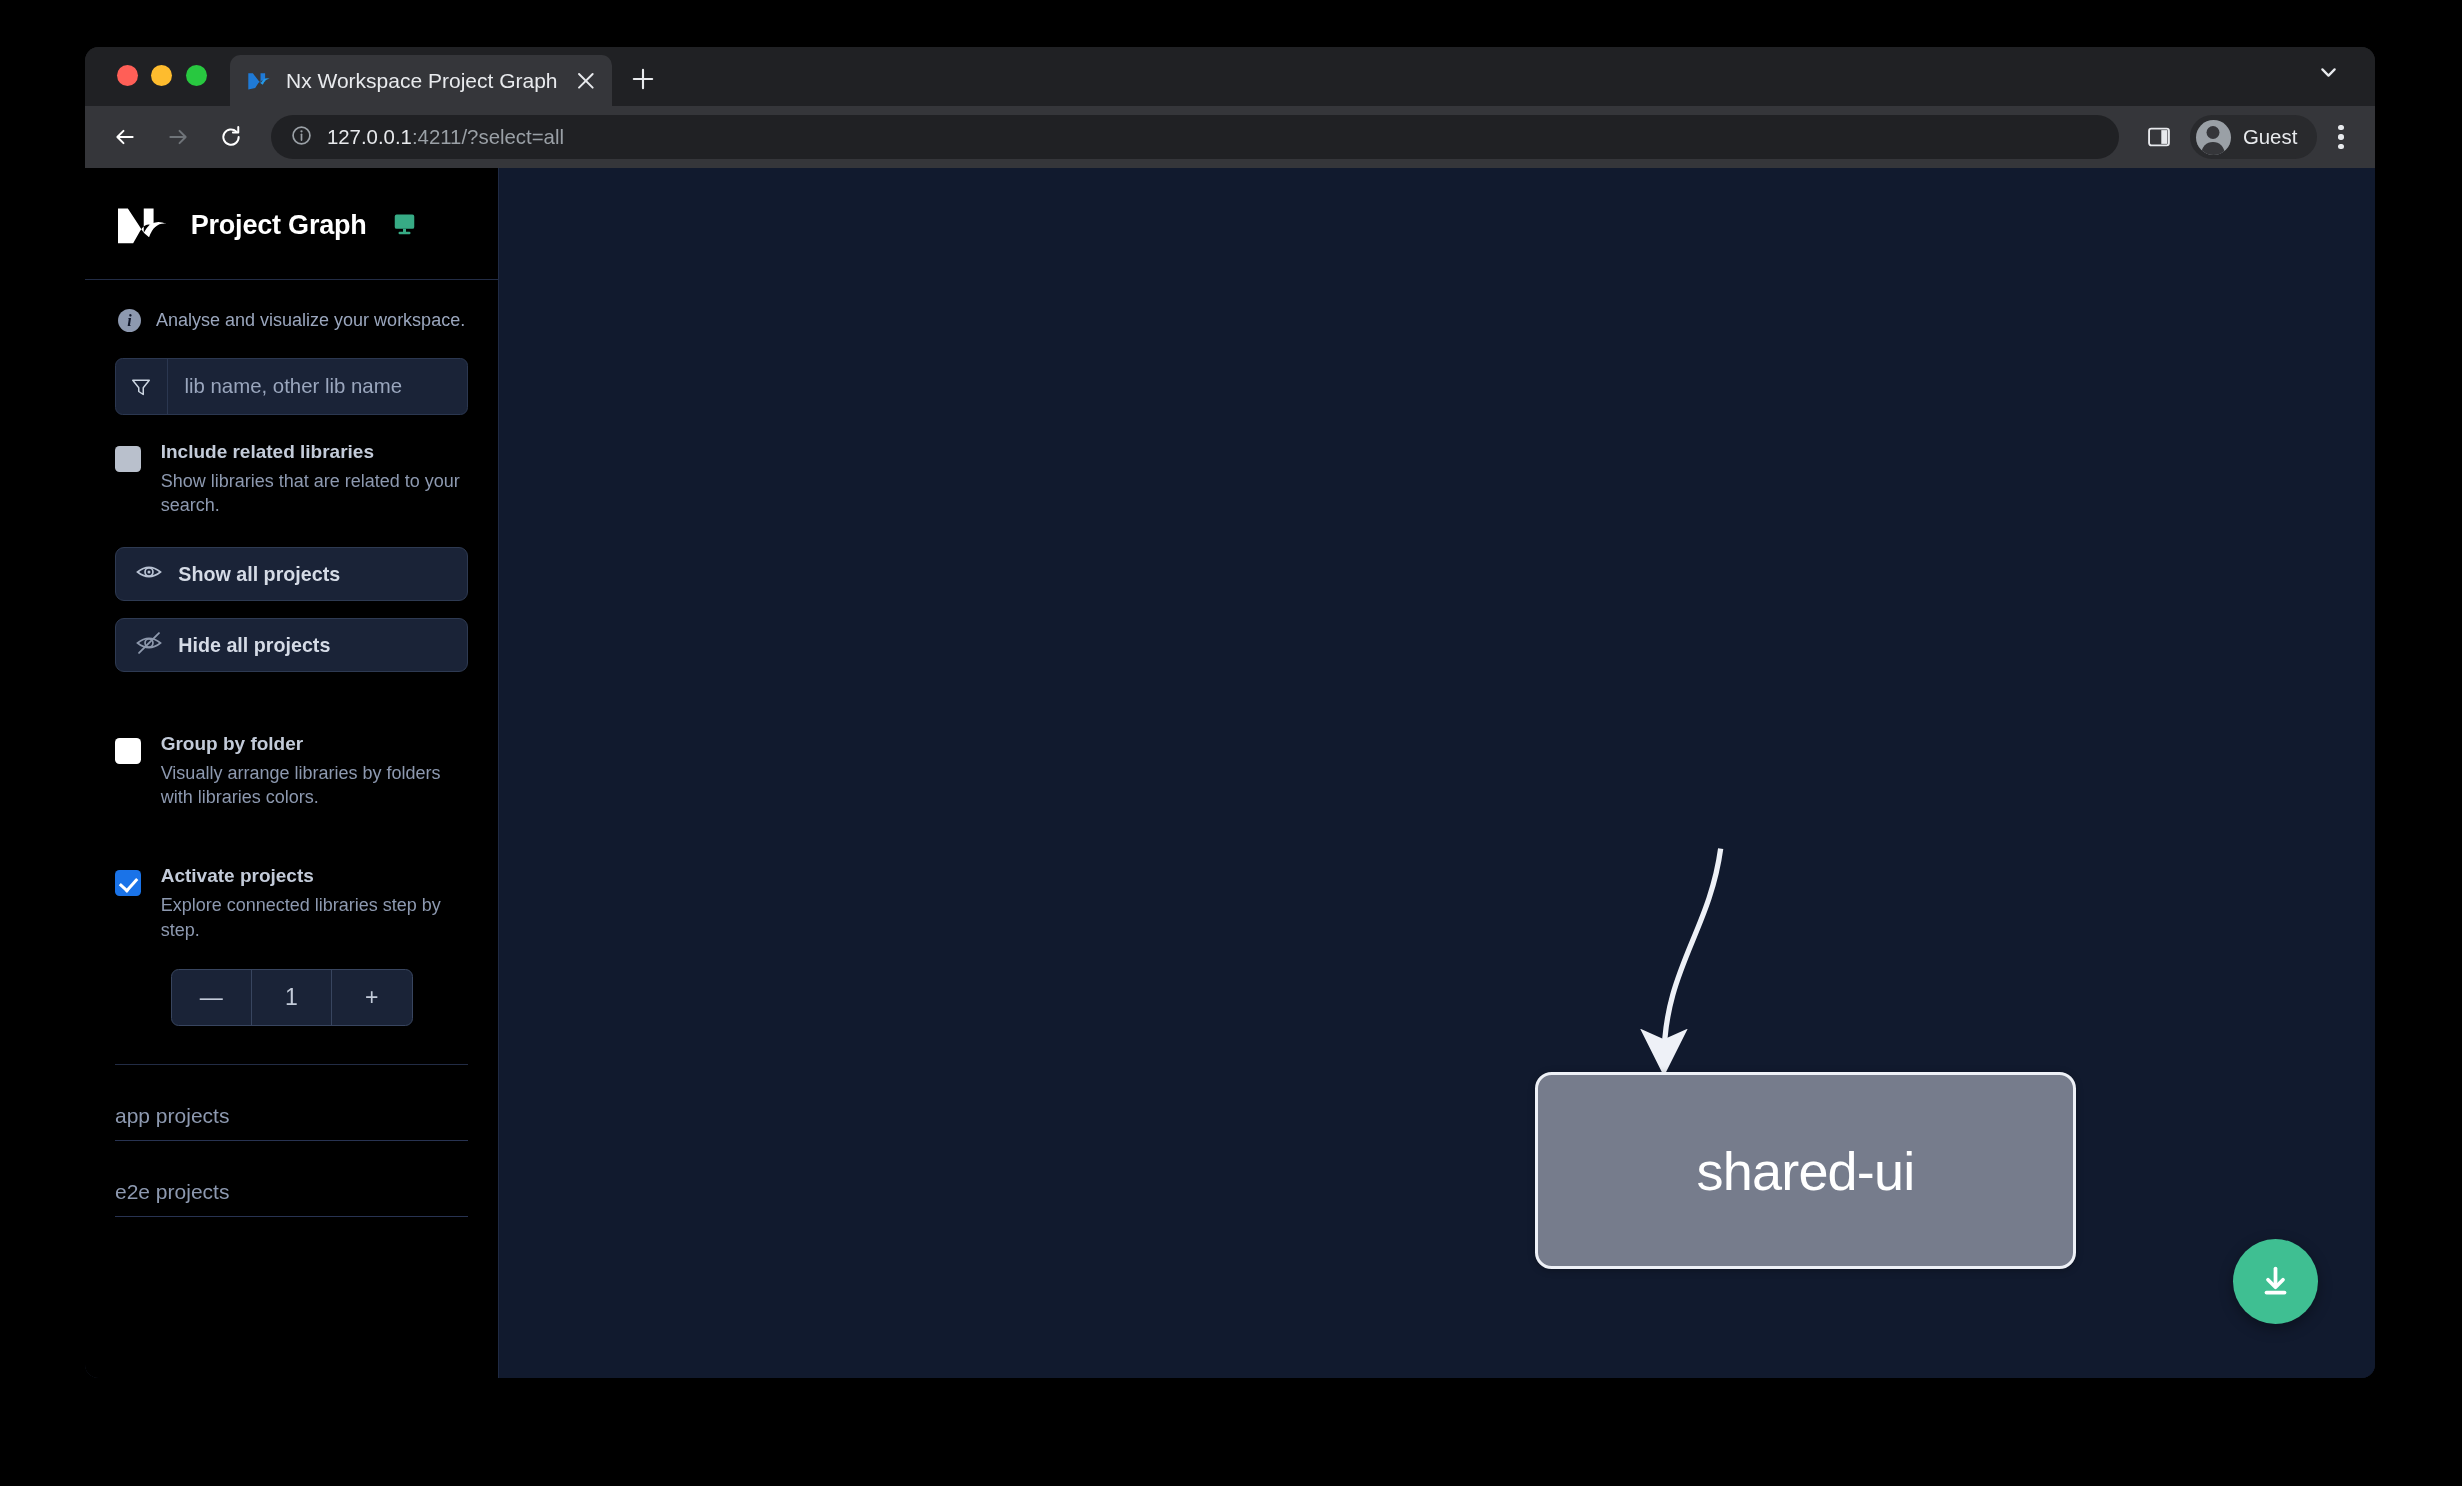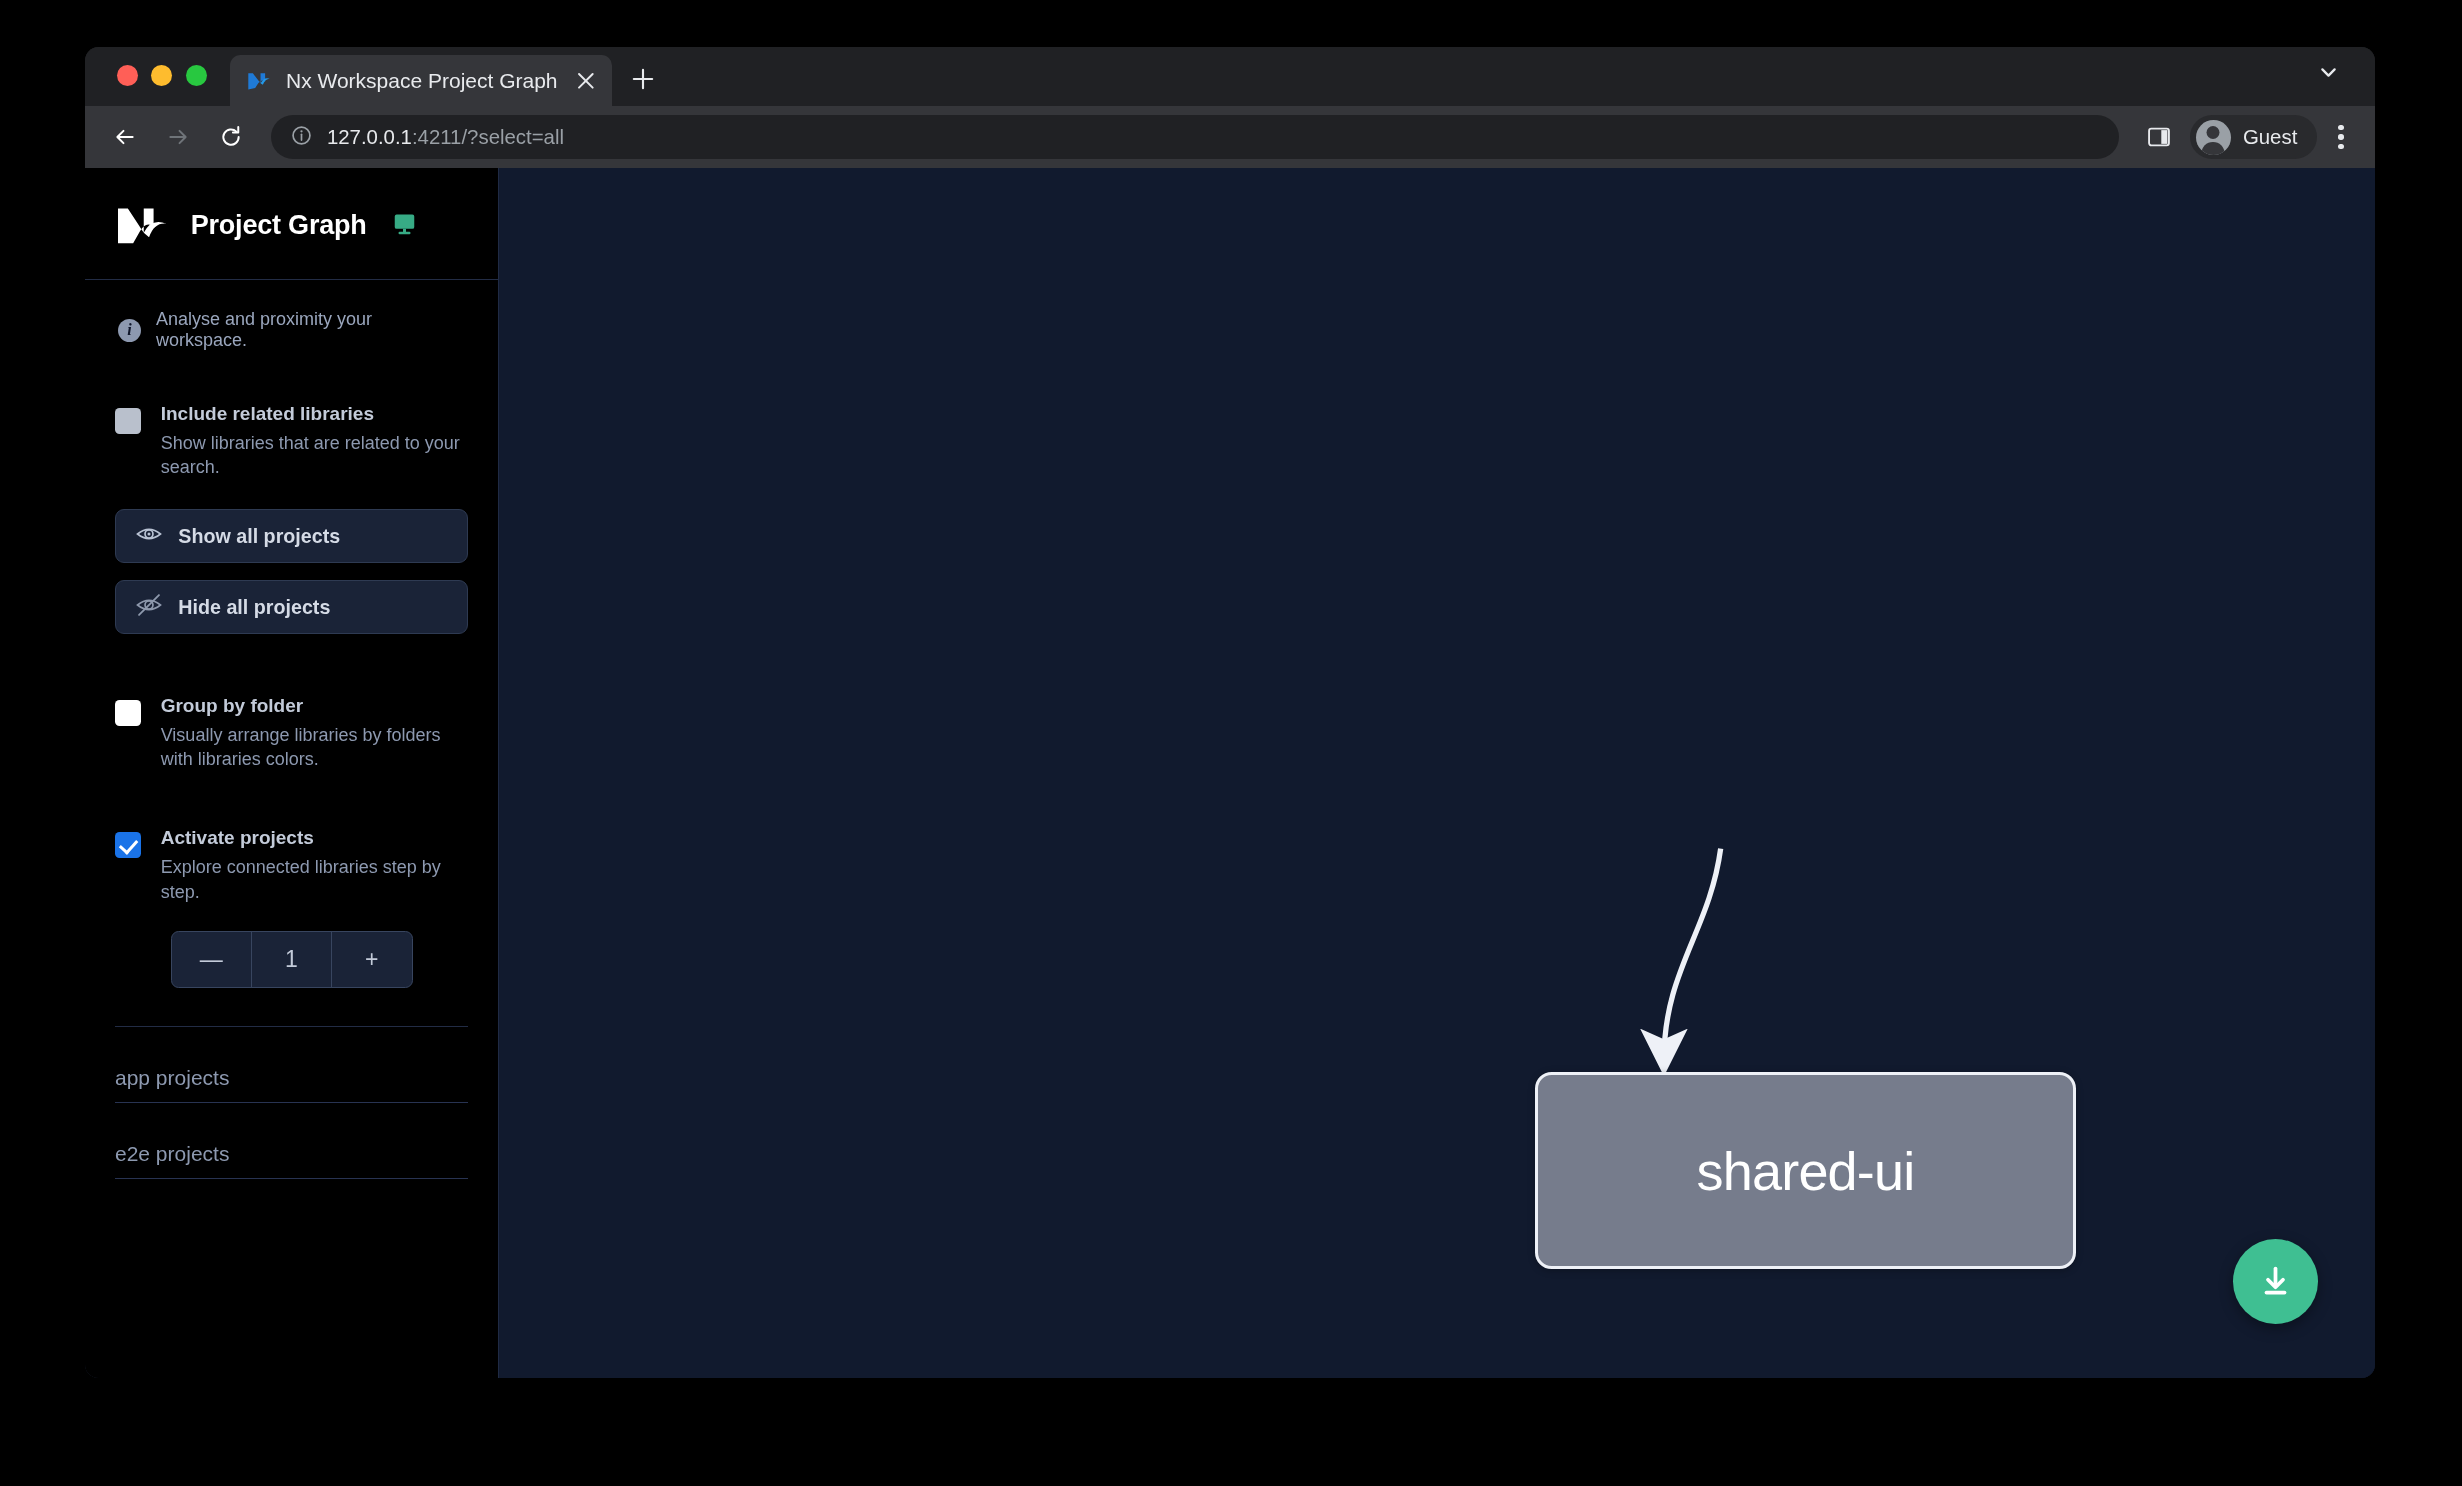--- a/index.html
+++ b/index.html
@@ -379,25 +379,33 @@
           <svg width="27" height="27" viewBox="0 0 36 36">
             <rect x="5" y="6" width="26" height="19" rx="2.5" fill="#37ab85"></rect>
             <rect x="16" y="25" width="4" height="5" fill="#37ab85"></rect>
             <rect x="10" y="29" width="16" height="3.2" rx="1.6" fill="#37ab85"></rect>
           </svg>
         </span>
       </div>
 
       <div class="sb-sub">
         <span class="info-dot">i</span>
-        <span>Analyse and proximity your workspace.</span>
+        <span>Analyse and visualize your workspace.</span>
       </div>
 
       <div class="sb-body">
 
+        <div class="filter-box">
+          <span class="filter-icon-wrap">
+            <svg width="24" height="24" viewBox="0 0 32 32">
+                <path d="M5 7 L27 7 L19 17 L19 26 L13 22 L13 17 Z" stroke="#cbd5e1" stroke-width="2" fill="none" stroke-linejoin="round"></path>
+              </svg>
+          </span>
+          <input class="filter-input" type="text" placeholder="lib name, other lib name" style="">
+        </div>
 
         <div class="check-row">
           <span class="cb gray"></span>
           <div>
             <div class="cb-label">Include related libraries</div>
             <div class="cb-desc">Show libraries that are related to your search.</div>
           </div>
         </div>
 
         <div class="btn-stack">

